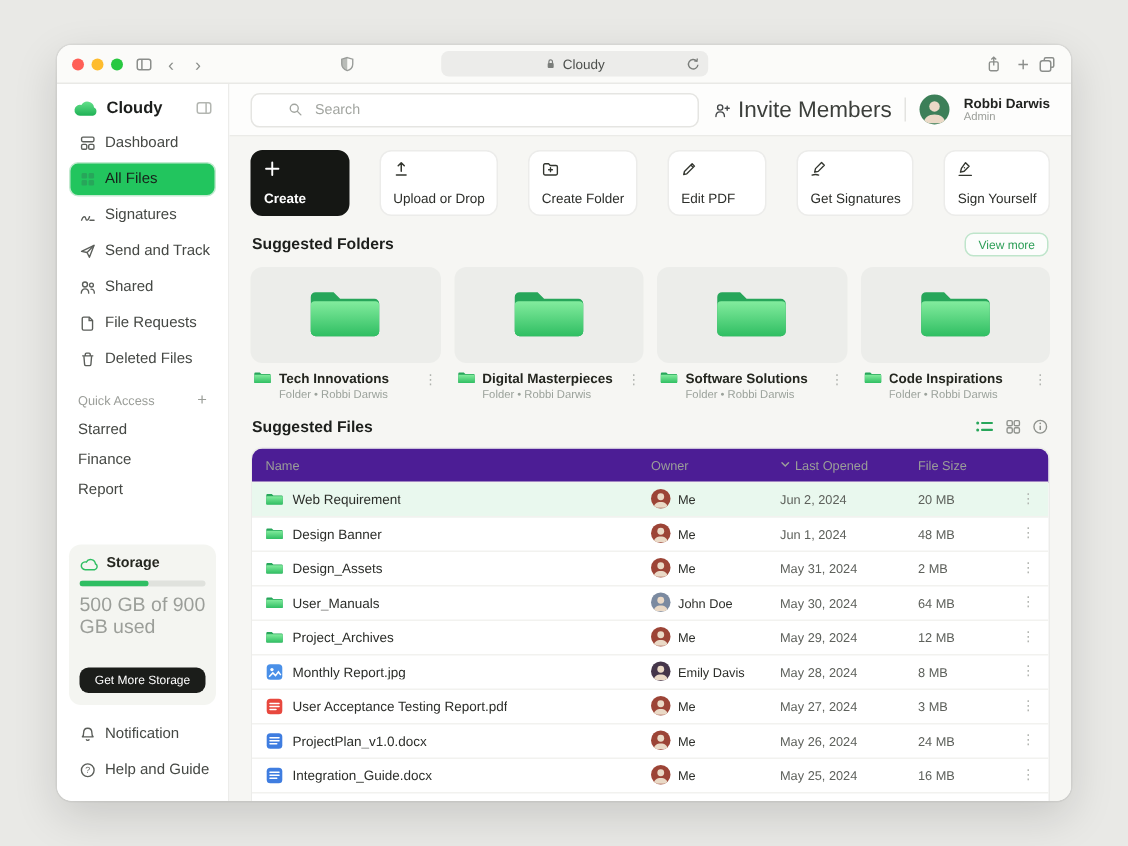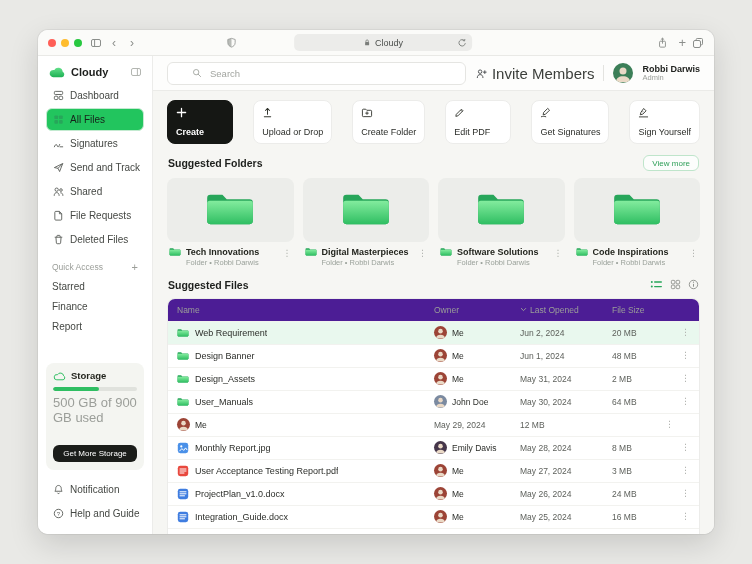--- a/index.html
+++ b/index.html
@@ -624,20 +624,29 @@
                   </svg>
                 </span>
                 <span>John Doe</span>
               </div>
             <div class="cell-date">May 30, 2024</div>
             <div class="cell-size">64 MB</div>
             <div class="dots rdots">⋮</div>
           </div>
 
           <div class="trow">
+            <div class="cell-name">
+                <span class="ficn">
+                  <svg width="12" height="10" viewBox="0 0 46 36">
+                    <path d="M2 7 a3 3 0 0 1 3-3 h11 l4 4 h21 a3 3 0 0 1 3 3 v17 a3 3 0 0 1 -3 3 H5 a3 3 0 0 1 -3 -3 z" fill="#27a65a"></path>
+                    <path d="M2 12 a2.5 2.5 0 0 1 2.5-2.5 h37 A2.5 2.5 0 0 1 44 12 v16 a3 3 0 0 1 -3 3 H5 a3 3 0 0 1 -3 -3 z" fill="url(#gfold)"></path>
+                  </svg>
+                </span>
+                <span class="nm">Project_Archives</span>
+              </div>
             <div class="cell-owner">
                 <span class="av av-me" style="width:13px;height:13px">
                   <svg width="13" height="13" viewBox="0 0 24 24">
                     <circle cx="12" cy="9.5" r="4.2" fill="#ead9c6"></circle>
                     <path d="M3.5 23 c0-4.6 3.8-7 8.5-7 s8.5 2.4 8.5 7 z" fill="#ead9c6"></path>
                   </svg>
                 </span>
                 <span>Me</span>
               </div>
             <div class="cell-date">May 29, 2024</div>

